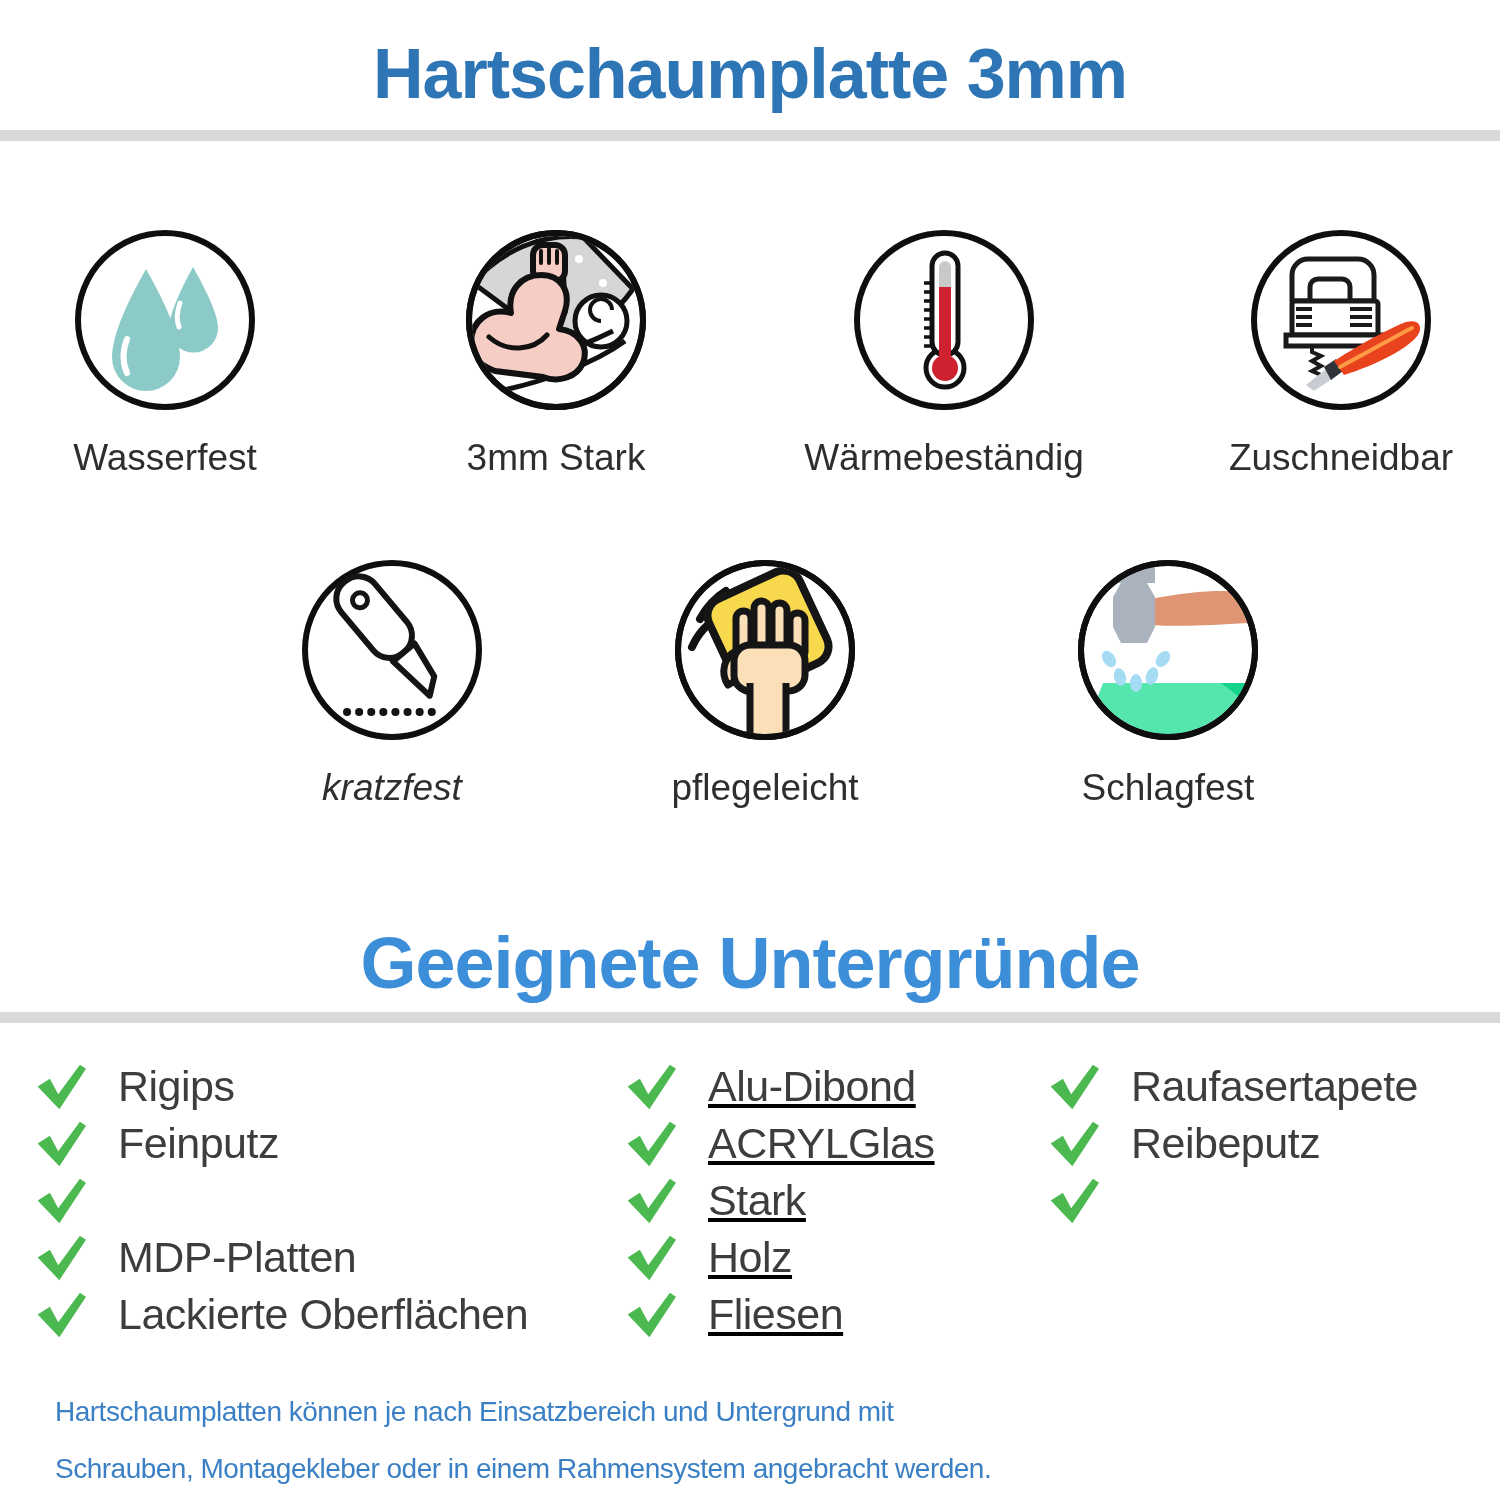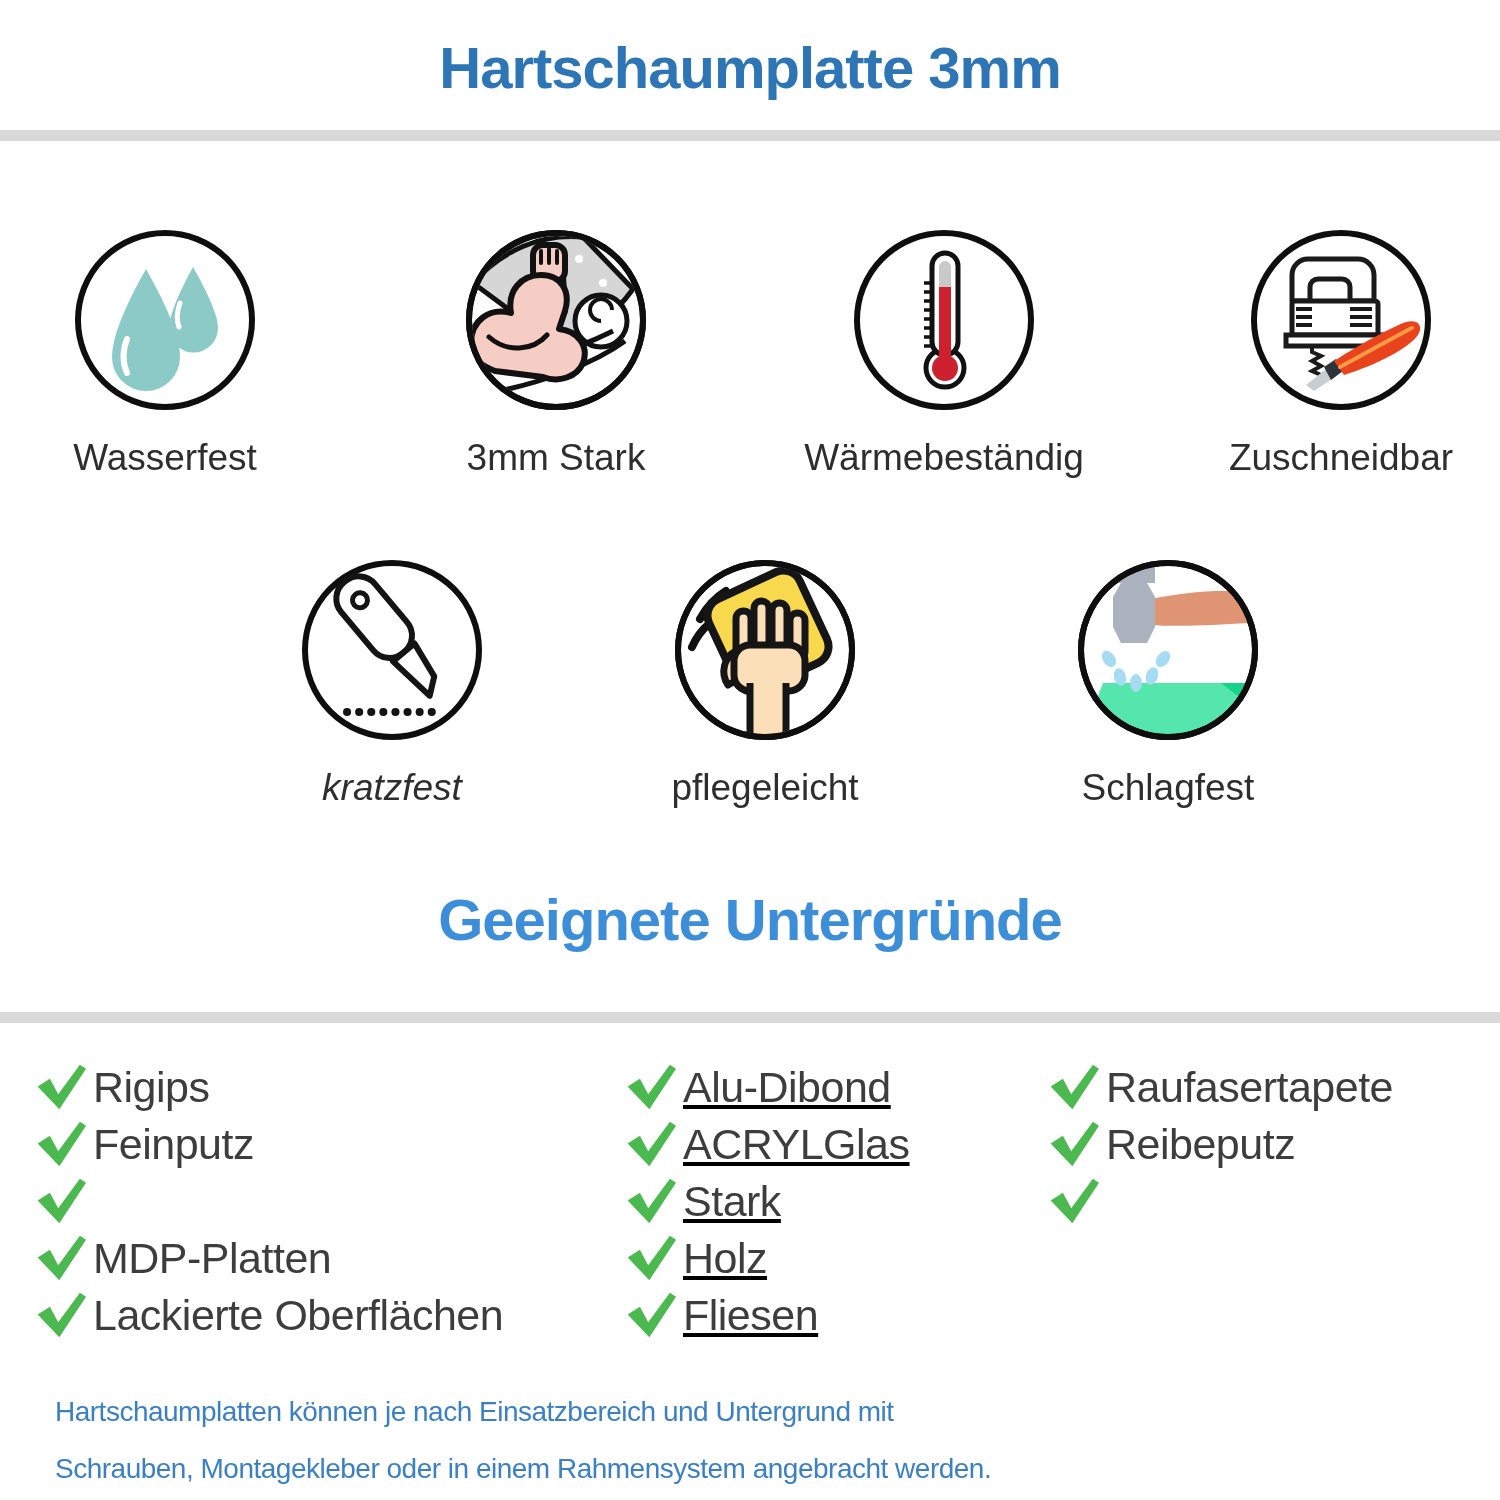--- a/index.html
+++ b/index.html
@@ -1,32 +1,32 @@
 <!DOCTYPE html>
 <html style="--accent-blue: #2e75b6; --accent-blue-light: #3d8ed8; --footer-blue: #3b80c4; --divider-gray: #d9d9d9; --check-green: #4cb950; --text-dark: #3d3d3d; --drop-teal: #8ccac8; --thermo-red: #cd2130; --cloth-yellow: #f8d84d; --surface-green: #55e6ad; --handle-salmon: #df9473;"><head>
 <meta charset="utf-8">
 <style>
   html,body{margin:0;padding:0;background:#fff;}
   body{width:1500px;height:1500px;position:relative;font-family:"Liberation Sans",sans-serif;overflow:hidden;}
   .page{position:absolute;inset:0;}
   .h-title{position:absolute;left:0;width:1500px;text-align:center;margin:0;
            font-weight:600;letter-spacing:-1px;line-height:1.05;}
-  #main-title{top:38px;font-size:58px;color:var(--accent-blue,#2e75b6);}
-  #section-title{top:890px;font-size:58px;color:var(--accent-blue-light,#3d8ed8);}
+  #main-title{top:38px;font-size:70px;color:var(--accent-blue,#2e75b6);}
+  #section-title{top:926px;font-size:72px;color:var(--accent-blue-light,#3d8ed8);}
   .bar{position:absolute;left:0;width:1500px;height:11px;background:var(--divider-gray,#d9d9d9);}
   #bar1{top:130px;}
   #bar2{top:1012px;}
   .feature{position:absolute;width:360px;text-align:center;}
   .feature svg.badge{display:block;margin:0 auto;width:190px;height:190px;}
   .flabel{margin-top:22px;font-size:37px;color:#2e2e2e;letter-spacing:0px;}
   .f1{left:-15px;top:225px;} .f2{left:376px;top:225px;} .f3{left:764px;top:225px;} .f4{left:1161px;top:225px;}
   .f5{left:212px;top:555px;font-style:italic;} .f6{left:585px;top:555px;} .f7{left:988px;top:555px;}
   .col{position:absolute;top:1062px;}
   #col1{left:33px;} #col2{left:623px;text-decoration:underline;} #col3{left:1046px;}
-  .citem{display:flex;align-items:center;height:50px;margin-bottom:7px;gap:4px;}
+  .citem{display:flex;align-items:flex-start;height:50px;margin-bottom:7px;gap:29px;}
   .citem svg{width:56px;height:50px;flex:0 0 auto;}
   .citem span{font-size:43px;color:var(--text-dark,#3d3d3d);letter-spacing:-0.5px;white-space:nowrap;}
   .footer{position:absolute;left:55px;top:1383px;width:1410px;margin:0;
           font-size:28px;line-height:57px;color:var(--footer-blue,#3b80c4);letter-spacing:-0.5px;}
   .footer span{display:block;}
 </style>
 </head>
 <body>
 
 <div class="page">

